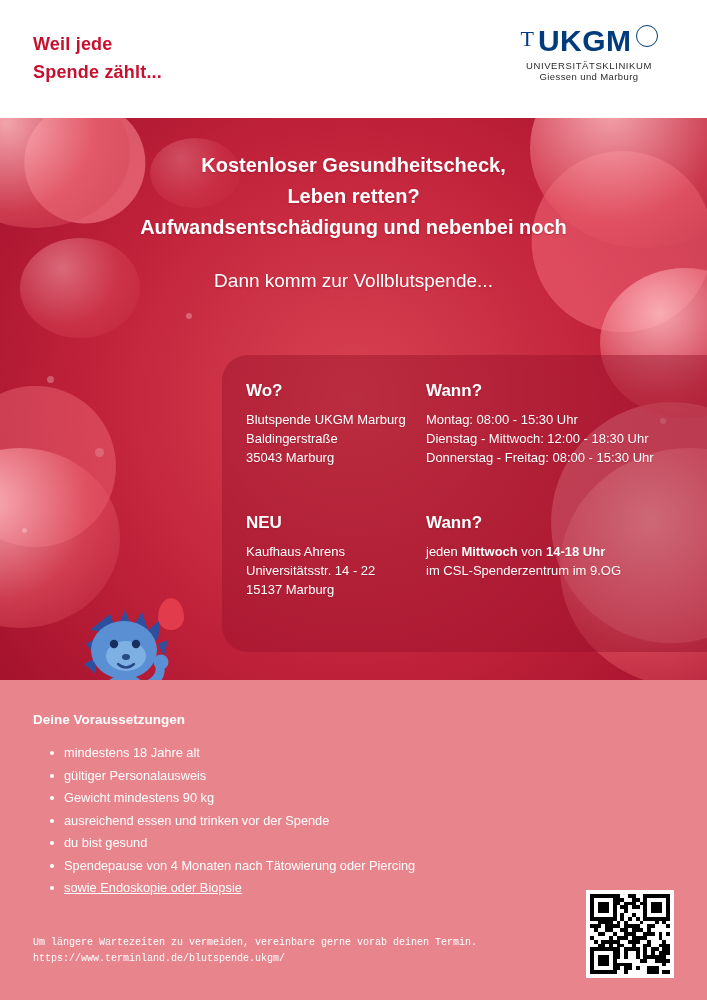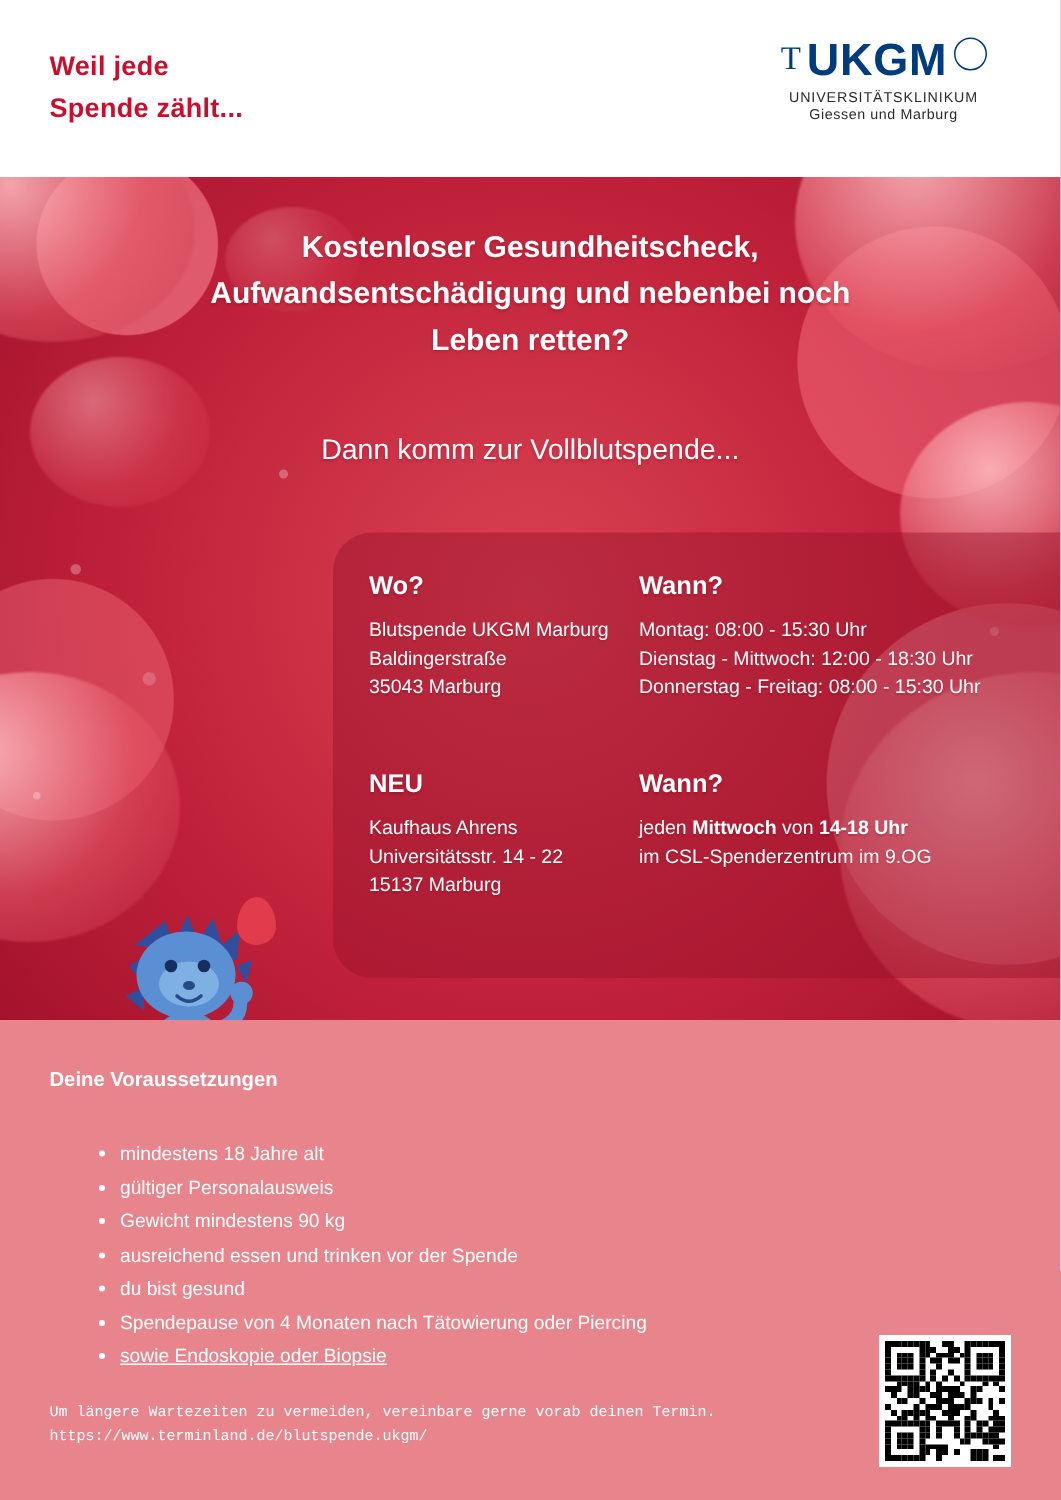--- a/index.html
+++ b/index.html
@@ -6,21 +6,21 @@
   html, body { margin: 0; padding: 0; }
   body {
     width: 707px; height: 1000px;
     font-family: "Liberation Sans", sans-serif;
     background: #ffffff;
     overflow: hidden;
   }
   .poster {
     position: relative;
     width: 707px; height: 1000px;
-    background: #c4b5fd;
+    background: #0ea5e9;
     overflow: hidden;
   }
 
   
   .header {
     position: absolute;
     top: 0; left: 0;
     width: 707px; height: 118px;
     background: #ffffff;
   }
@@ -121,21 +121,20 @@
     text-shadow: 0 1px 2px rgba(120,0,20,0.35);
   }
   .hero-sub {
     position: absolute;
     top: 150px; left: 0; width: 707px;
     text-align: center;
     color: #ffffff;
     font-size: 19px;
     line-height: 26px;
     text-shadow: 0 1px 2px rgba(120,0,20,0.3);
-    margin-top: 20px;
   }
 
   
   .info-panel {
     position: absolute;
     left: 222px; top: 237px;
     width: 485px; height: 297px;
     background: rgba(150,18,42,0.45);
     border-top-left-radius: 26px;
     border-bottom-left-radius: 26px;
@@ -185,21 +184,21 @@
   .reqs-title {
     position: absolute;
     left: 33px; top: 32px;
     font-size: 13.5px;
     font-weight: bold;
   }
   .reqs-list {
     position: absolute;
     left: 46px; top: 62px;
     width: 500px;
-    margin: 16px; padding: 0 0 0 16px;
+    margin: 0; padding: 0 0 0 16px;
     list-style: none;
   }
   .reqs-list li {
     position: relative;
     font-size: 12.8px;
     line-height: 22.5px;
     padding-left: 2px;
   }
   .reqs-list li:before {
     content: "";
@@ -273,22 +272,22 @@
     <div class="cell" style="left:20px; top:120px; width:120px; height:100px; opacity:.55;"></div>
     <div class="cell" style="left:150px; top:20px; width:90px; height:70px; opacity:.35;"></div>
     <div class="dot" style="left:47px; top:258px; width:7px; height:7px;"></div>
     <div class="dot" style="left:22px; top:410px; width:5px; height:5px;"></div>
     <div class="dot" style="left:186px; top:195px; width:6px; height:6px;"></div>
     <div class="dot" style="left:660px; top:300px; width:6px; height:6px;"></div>
     <div class="dot" style="left:95px; top:330px; width:9px; height:9px; background:rgba(255,255,255,.18);"></div>
 
     <div class="hero-head">
       <div>Kostenloser Gesundheitscheck,</div>
+      <div>Leben retten?</div>
       <div>Aufwandsentschädigung und nebenbei noch</div>
-      <div>Leben retten?</div>
     </div>
     <div class="hero-sub">Dann komm zur Vollblutspende...</div>
 
     <div class="info-panel">
 
       <div class="info-col-left">
         <div class="info-title">Wo?</div>
         <div class="info-line">Blutspende UKGM Marburg</div>
         <div class="info-line">Baldingerstraße</div>
         <div class="info-line">35043 Marburg</div>

